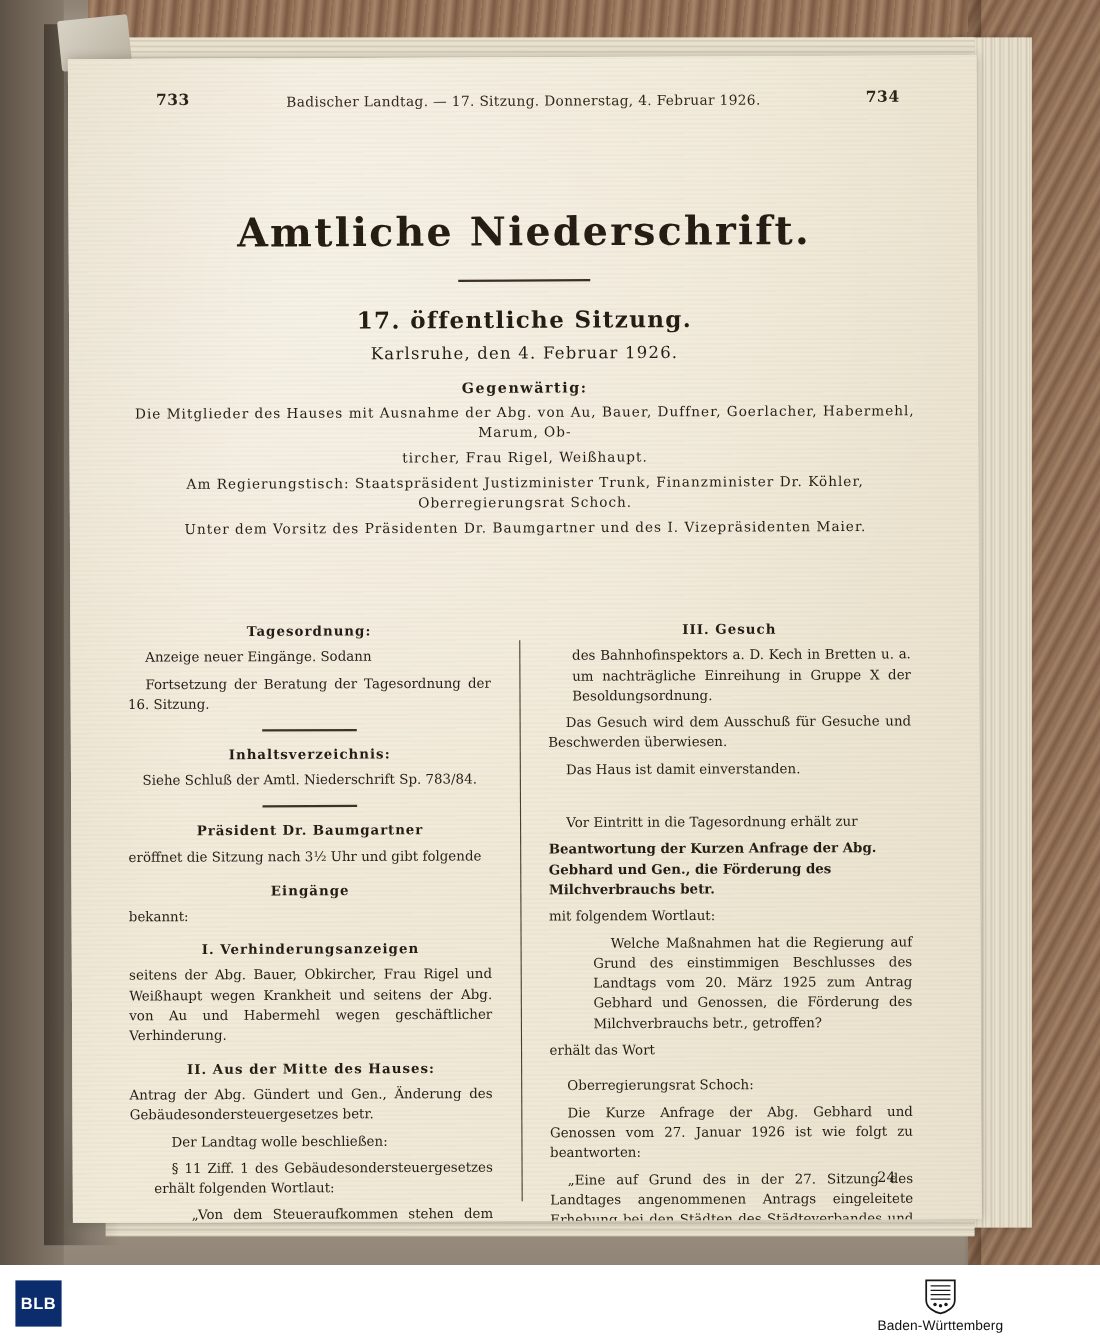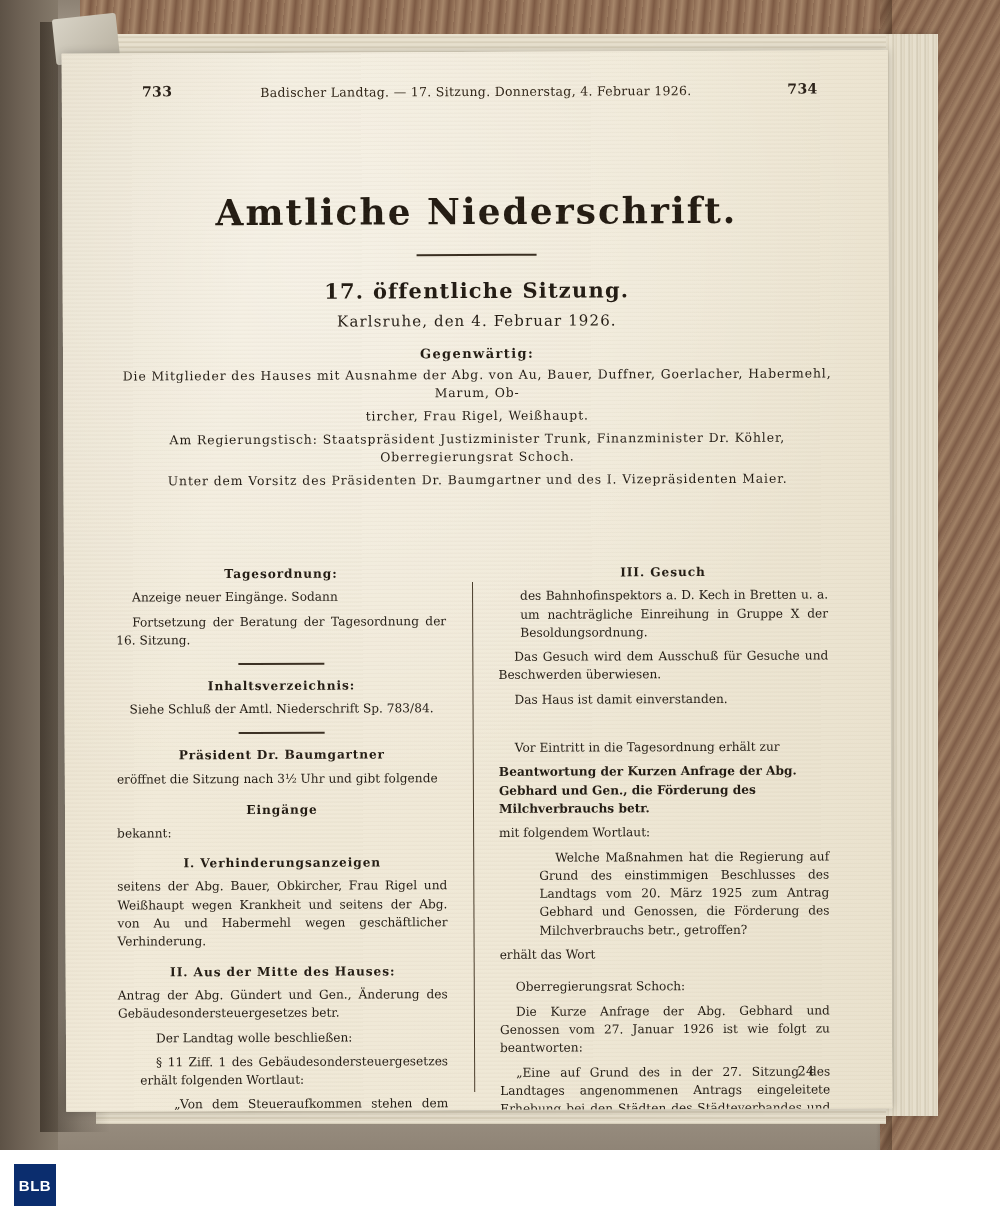--- a/index.html
+++ b/index.html
@@ -388,13 +388,25 @@
         </div>
       </div>
 
       <div class="page-num-bottom">24</div>
     </div>
   </div>
 </div>
 
 <div id="footer">
   <div class="blb-logo">BLB</div>
+  <div class="bw-wrap">
+    <div class="bw-crest">
+      <svg width="30" height="34" viewBox="0 0 30 34" xmlns="http://www.w3.org/2000/svg">
+        <path d="M2 2 h26 v18 c0 7 -8 11 -13 12 C10 31 2 27 2 20 Z" fill="none" stroke="#1a1a1a" stroke-width="1.6"></path>
+        <path d="M6 7 h18 M6 11 h18 M6 15 h18 M6 19 h18" stroke="#1a1a1a" stroke-width="1.1"></path>
+        <circle cx="10" cy="24" r="1.6" fill="#1a1a1a"></circle>
+        <circle cx="15" cy="25" r="1.6" fill="#1a1a1a"></circle>
+        <circle cx="20" cy="24" r="1.6" fill="#1a1a1a"></circle>
+      </svg>
+    </div>
+    <div class="bw-text">Baden-Württemberg</div>
+  </div>
 </div>
 
 </body></html>

